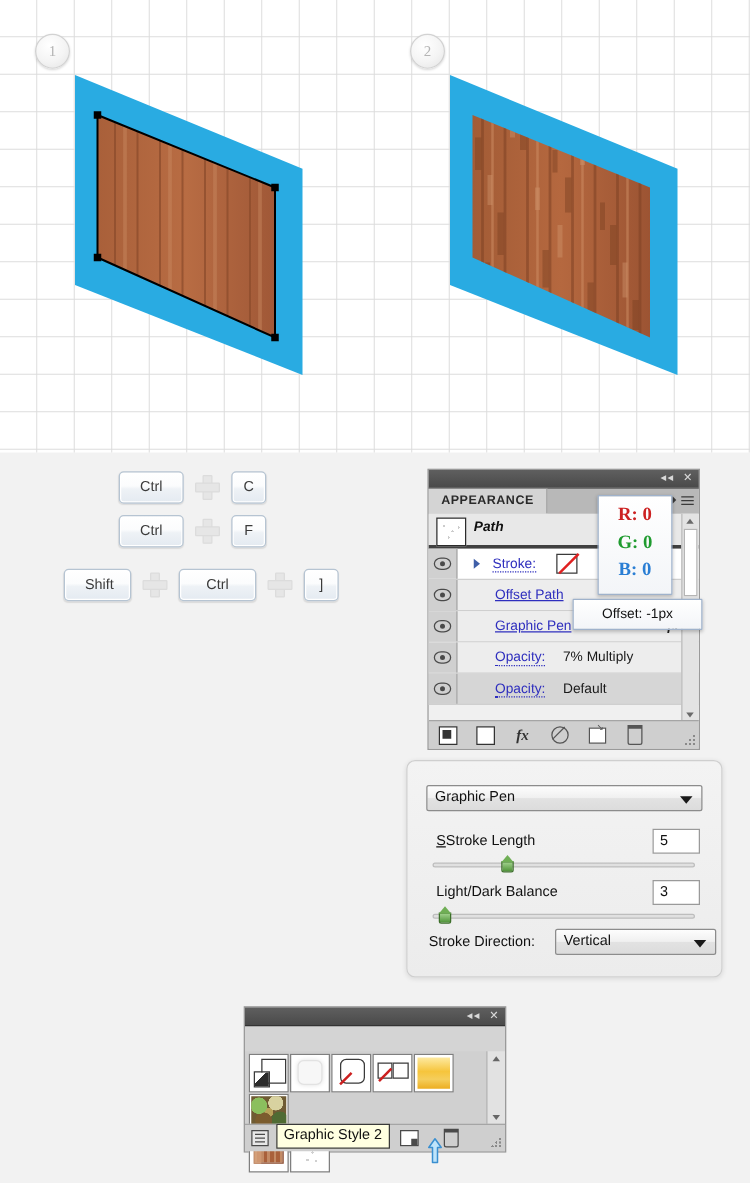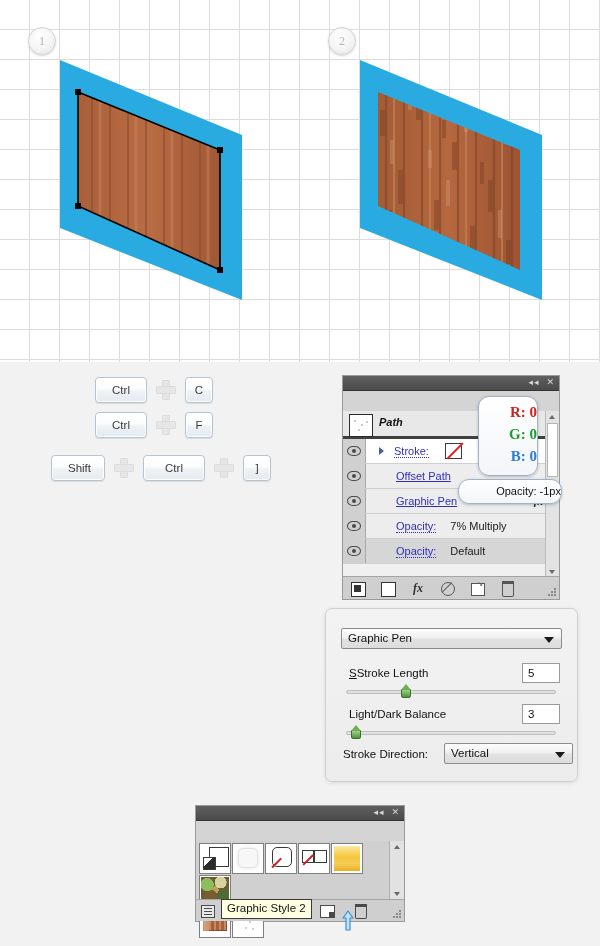--- a/index.html
+++ b/index.html
@@ -140,24 +140,24 @@
     background:
       radial-gradient(circle .9px at 2px 8px,#8a8a8a 99%,transparent),
       radial-gradient(circle .9px at 5px 8px,#8a8a8a 99%,transparent),
       radial-gradient(circle .9px at 8px 8px,#8a8a8a 99%,transparent),
       radial-gradient(circle .9px at 5px 5px,#8a8a8a 99%,transparent),
       radial-gradient(circle .9px at 8px 5px,#8a8a8a 99%,transparent),
       radial-gradient(circle .9px at 8px 2px,#8a8a8a 99%,transparent);}
 
   
   .callout{
-    position:absolute;border:1px solid #9fb2cb;border-radius:11px;
+    position:absolute;border:1px solid #9fb2cb;border-radius:1px;
     background:linear-gradient(to bottom,#ffffff,#f3f5f8);
     box-shadow:0 1px 3px rgba(0,0,0,.22);
-    text-align:right;
+    text-align:center;
   }
   #rgb-callout{left:478px;top:396px;width:58px;height:74px;padding-top:4px;}
   #rgb-callout div{font-size:15px;font-weight:bold;line-height:22px;font-family:"Liberation Serif",serif;}
   #offset-callout{left:458px;top:479px;width:102px;height:23px;line-height:22px;font-size:11px;color:#111;}
 
   
   #gpen{
     position:absolute;left:325px;top:608px;width:251px;height:172px;
     background:linear-gradient(to bottom,#f3f3f3,#ececec);
     border:1px solid #cfcfcf;border-radius:7px;
@@ -335,20 +335,29 @@
   <div class="plus"></div>
   <div class="key" style="width:62px;">Ctrl</div>
   <div class="plus"></div>
   <div class="key" style="width:28px;padding:0;">]</div>
 </div>
 
 <div class="panel" id="appearance">
   <div class="panel-titlebar">
     <span class="tb-ctrl">◂◂ &nbsp;✕</span>
   </div>
+  <div class="panel-tabs">
+    <div class="panel-tab">APPEARANCE</div>
+    <div class="panel-menu">
+      <span class="caret"></span>
+        <i></i>
+        <i></i>
+        <i></i>
+    </div>
+  </div>
 
   <div class="body">
     <div class="ap-pathrow">
       <div class="ap-thumb"></div>
       <b>Path</b>
     </div>
 
     <div class="ap-row">
       <div class="eye">
           <span class="ball"></span>
@@ -430,21 +439,21 @@
     <div class="grip"></div>
   </div>
 </div>
 
 <div class="callout" id="rgb-callout">
   <div style="color:#cc2222;">R: 0</div>
   <div style="color:#1f9b2f;">G: 0</div>
   <div style="color:#2a7ed4;">B: 0</div>
 </div>
 
-<div class="callout" id="offset-callout">Opacity: -1px</div>
+<div class="callout" id="offset-callout">Offset: -1px</div>
 
 <div id="gpen">
   <div class="gp-select" style="left:15px;top:19px;width:221px;">
     <span>Graphic Pen</span>
     <span class="arw"></span>
   </div>
 
   <div class="gp-label" style="left:23px;top:58px;">
     <span class="u">S</span><span>Stroke Length</span>
   </div>

